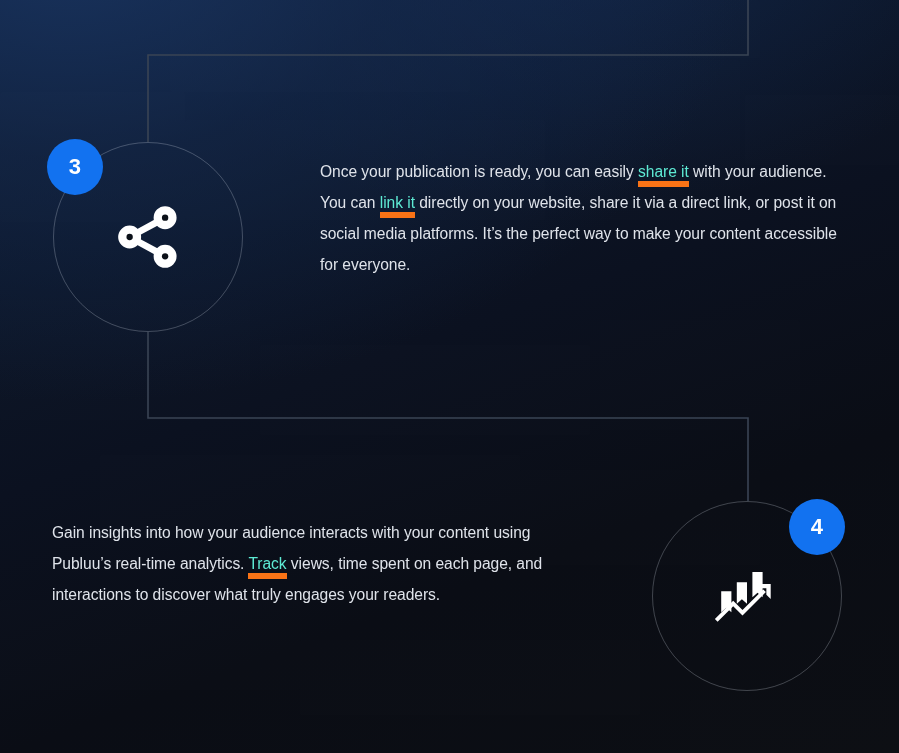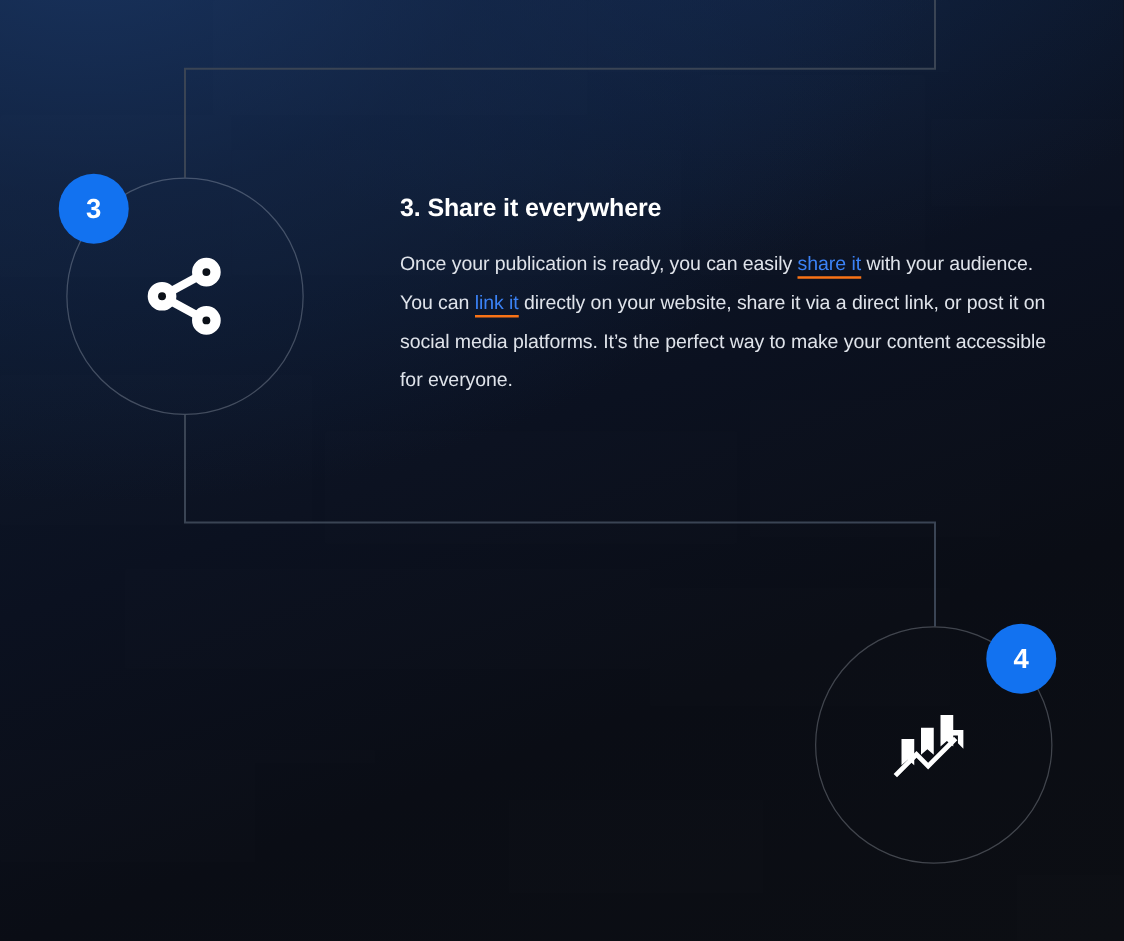--- a/index.html
+++ b/index.html
@@ -83,23 +83,23 @@
   }
 
   .step-body {
     color: #dfe3ea;
     font-size: 15.6px;
     line-height: 31px;
     letter-spacing: -0.05px;
   }
 
   .step-body .lnk {
-    color: #3b82f6;
+    color: #5eead4;
     text-decoration: none;
-    border-bottom: 2px solid #f97316;
+    border-bottom: 6px solid #f97316;
     padding-bottom: 1px;
     cursor: pointer;
   }
 
   
   #step-3-medallion { left: 53px;  top: 142px; }
   #step-3-badge     { left: 47px;  top: 139px; }
   #step-3-copy      { left: 320px; top: 156px; width: 520px; }
 
   
@@ -154,21 +154,20 @@
         <line x1="8.55" y1="13.28" x2="15.05" y2="16.82" stroke-width="2.1"></line>
       </g>
     </svg>
   </div>
 
   <div class="badge" id="step-3-badge">
     <span>3</span>
   </div>
 
   <div class="copy" id="step-3-copy">
-    <div class="step-title">3. Share it everywhere</div>
     <div class="step-body">Once your publication is ready, you can easily <a class="lnk">share it</a> with your audience. You can <a class="lnk">link it</a> directly on your website, share it via a direct link, or post it on social media platforms. It’s the perfect way to make your content accessible for everyone.</div>
   </div>
 </div>
 
 <div class="step">
 
   <div class="medallion" id="step-4-medallion">
     <svg width="72" height="72" viewBox="0 0 24 24">
       <g fill="#ffffff">
 
@@ -180,14 +179,15 @@
         <path d="M14.9 8.0 h5.0 v5.0 l-1.45 -1.45 v-2.1 h-2.1 z"></path>
       </g>
     </svg>
   </div>
 
   <div class="badge" id="step-4-badge">
     <span>4</span>
   </div>
 
   <div class="copy" id="step-4-copy">
+    <div class="step-body">Gain insights into how your audience interacts with your content using Publuu’s real-time analytics. <a class="lnk">Track</a> views, time spent on each page, and interactions to discover what truly engages your readers.</div>
   </div>
 </div>
 
 </body></html>

